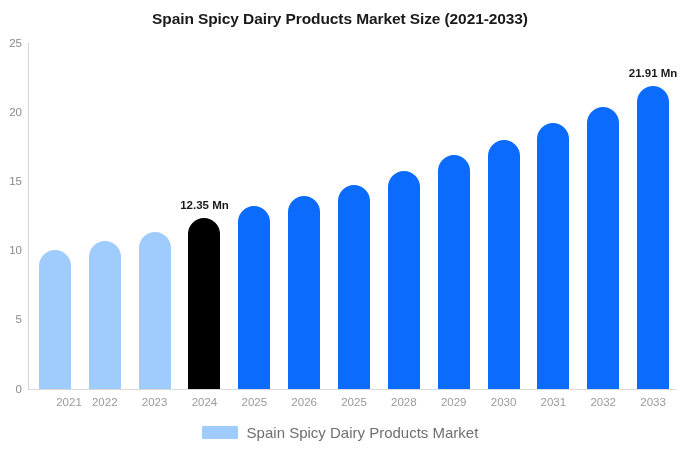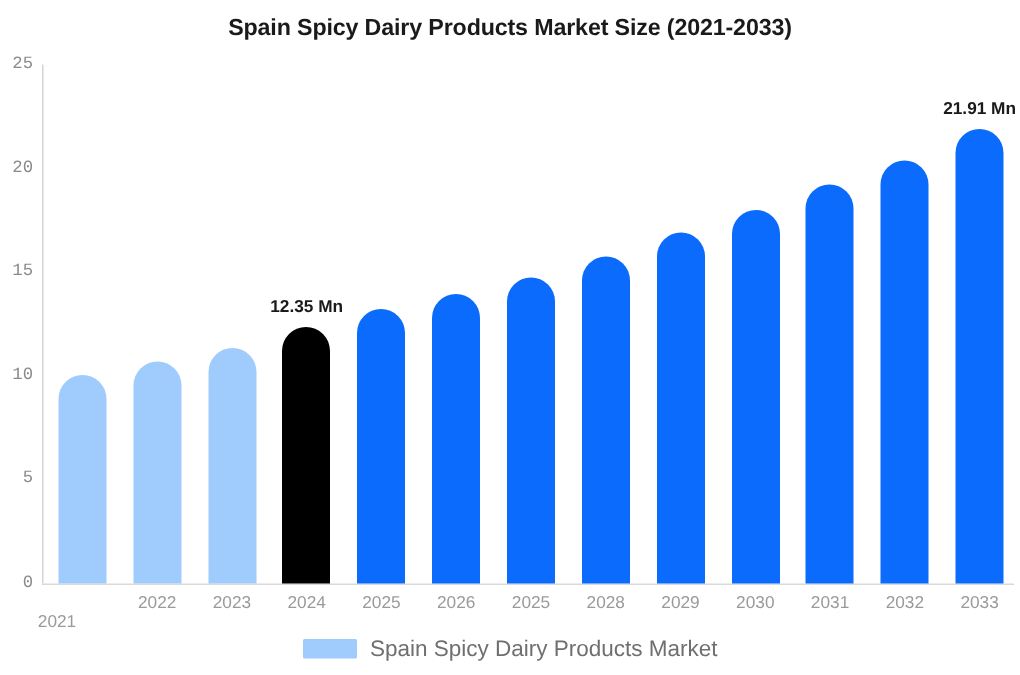--- a/index.html
+++ b/index.html
@@ -56,21 +56,20 @@
     background: #d9d9d9;
   }
   .y-tick-text {
     position: absolute;
     right: 19px;
     top: 0;
     transform: translateY(-50%);
     font-size: 11.5px;
     color: #8a8a8a;
     white-space: nowrap;
-    font-family: Liberation Mono, monospace;
   }
   .bar {
     position: absolute;
     bottom: 0;
     width: 32px;
     border-radius: 16px 16px 0 0;
   }
   .bar-value-label {
     position: absolute;
     font-size: 11.5px;
@@ -141,21 +140,21 @@
       <div class="bar" style="left: 260.154px; height: 192.098px; background: rgb(10, 107, 253);"></div>
       <div class="bar" style="left: 310px; height: 203.845px; background: rgb(10, 107, 253);"></div>
       <div class="bar" style="left: 359.846px; height: 217.665px; background: rgb(10, 107, 253);"></div>
       <div class="bar" style="left: 409.692px; height: 233.558px; background: rgb(10, 107, 253);"></div>
       <div class="bar" style="left: 459.538px; height: 248.76px; background: rgb(10, 107, 253);"></div>
       <div class="bar" style="left: 509.385px; height: 265.344px; background: rgb(10, 107, 253);"></div>
       <div class="bar" style="left: 559.231px; height: 281.928px; background: rgb(10, 107, 253);"></div>
       <div class="bar" style="left: 609.077px; height: 302.796px; background: rgb(10, 107, 253);"></div>
     </div>
   <div id="x-ticks">
-      <div class="x-tick-text" style="left: 38px; margin-top: 13px;">2021</div>
+      <div class="x-tick-text" style="left: 69px;">2021</div>
       <div class="x-tick-text" style="left: 104.769px;">2022</div>
       <div class="x-tick-text" style="left: 154.615px;">2023</div>
       <div class="x-tick-text" style="left: 204.462px;">2024</div>
       <div class="x-tick-text" style="left: 254.308px;">2025</div>
       <div class="x-tick-text" style="left: 304.154px;">2026</div>
       <div class="x-tick-text" style="left: 354px;">2025</div>
       <div class="x-tick-text" style="left: 403.846px;">2028</div>
       <div class="x-tick-text" style="left: 453.692px;">2029</div>
       <div class="x-tick-text" style="left: 503.538px;">2030</div>
       <div class="x-tick-text" style="left: 553.385px;">2031</div>

